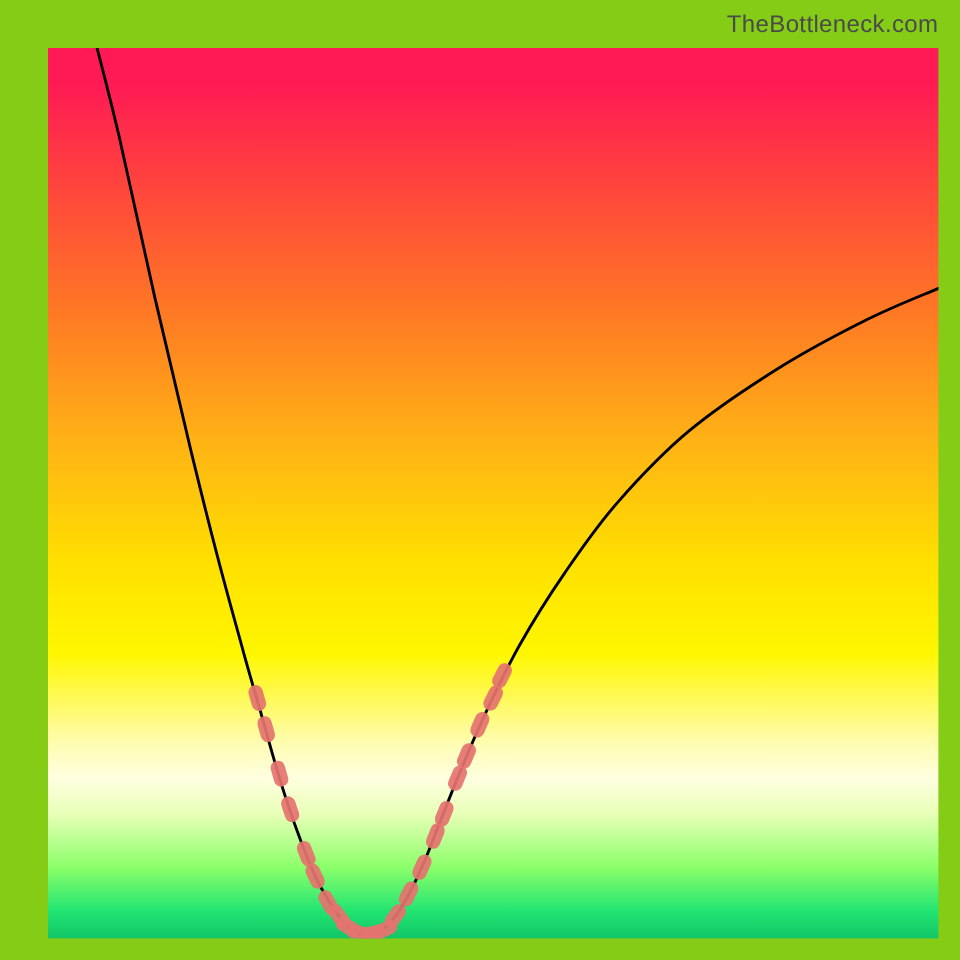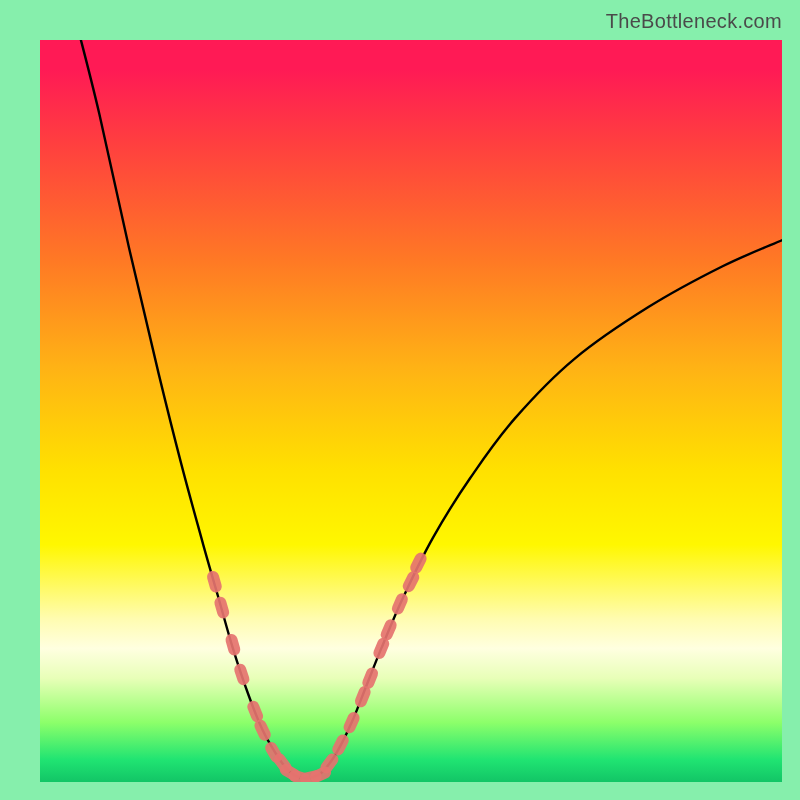--- a/index.html
+++ b/index.html
@@ -8,21 +8,21 @@
     width: 800px;
     height: 800px;
     overflow: hidden;
     background: #000;
     font-family: Arial, Helvetica, sans-serif;
   }
   .frame {
     position: relative;
     width: 800px;
     height: 800px;
-    background: #86efac;
+    background: #84cc16;
   }
   .plot-area {
     position: absolute;
     left: 40px;
     top: 40px;
     width: 742px;
     height: 742px;
     background: linear-gradient(to bottom,
       #ff1a55 0%,
       #ff1a55 4%,

